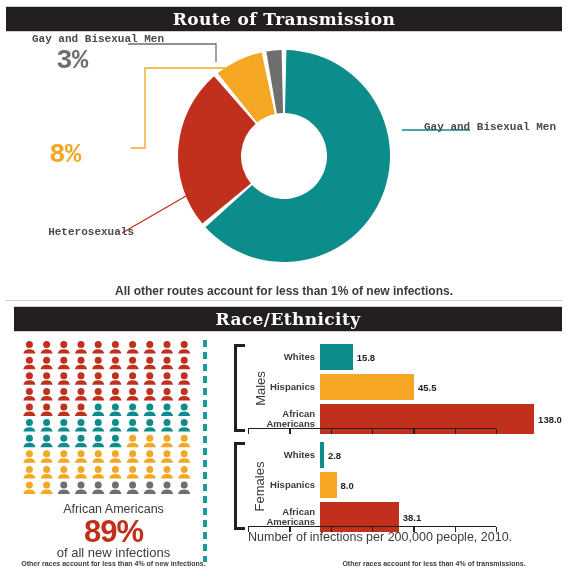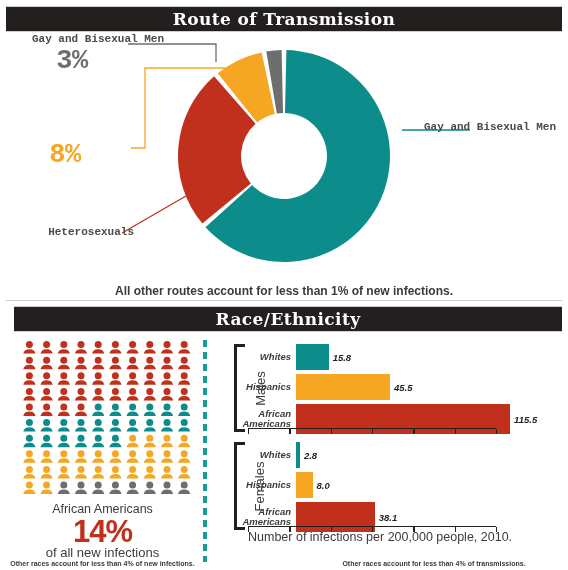--- a/index.html
+++ b/index.html
@@ -58,21 +58,21 @@
   .donut-note {
     position:absolute; top:284px; left:0; width:568px; text-align:center;
     font-size:12px; font-weight:600; color:#3b3b3b;
   }
 
   
   .hr-thin { position:absolute; left:6px; width:556px; height:1px; background:#cfcfcf; }
 
   
   #picto { position:absolute; left:22px; top:340px; }
-  .picto-cap { position:absolute; left:0; width:205px; text-align:center; }
+  .picto-cap { position:absolute; left:11px; width:205px; text-align:center; }
   .pc-title { top:502px; font-size:12.5px; color:#3b3b3b; }
   .pc-big  { top:514px; font-size:31px; font-weight:700; color:#c0301c; letter-spacing:-1px;}
   .pc-sub  { top:545px; font-size:13px; color:#3b3b3b; }
   .pc-note { top:560px; font-size:7px; font-weight:600; color:#3b3b3b; width:205px;}
 
   
   #vdash { position:absolute; left:203px; top:340px; width:4px; height:222px;
            background:repeating-linear-gradient(to bottom,#1c9a9a 0 7px, transparent 7px 12px); }
 
   
@@ -87,21 +87,21 @@
   .grp-name span {
     transform:rotate(-90deg);
     font-size:13px; color:#3b3b3b; white-space:nowrap;
   }
   .bracket {
     position:absolute; left:20px; top:2px; width:11px; height:calc(100% - 4px);
     border-left:3.5px solid #231f1e;
     border-top:3.5px solid #231f1e;
     border-bottom:3.5px solid #231f1e;
   }
-  .rows { position:absolute; left:24px; top:0; right:0; height:100%;font-style:italic; }
+  .rows { position:absolute; left:48px; top:0; right:0; height:100%; }
   .brow { position:absolute; left:0; width:100%; display:flex; align-items:center; }
   .brow .cat {
     width:58px; text-align:right; padding-right:5px;
     font-size:9.5px; font-weight:600; color:#3b3b3b; line-height:10px;
   }
   .bar { height:100%; }
   .bval { font-size:9.5px; font-weight:600; color:#231f1e; padding-left:4px; white-space:nowrap;}
   .axis {
     position:absolute; left:248px; width:248px; height:7px;
     border-top:1.3px solid #231f1e;
@@ -564,21 +564,21 @@
       <circle cx="145" cy="145" r="3.5" fill="#6e6e6e"></circle>
       <path d="M138.9,154 a6.2,5.4 0 0 1 12.2,0 Z" fill="#6e6e6e"></path>
     </g>
     <g>
       <circle cx="162.2" cy="145" r="3.5" fill="#6e6e6e"></circle>
       <path d="M156.1,154 a6.2,5.4 0 0 1 12.2,0 Z" fill="#6e6e6e"></path>
     </g>
   </svg>
 
 <div class="picto-cap pc-title">African Americans</div>
-<div class="picto-cap pc-big">14%</div>
+<div class="picto-cap pc-big">89%</div>
 <div class="picto-cap pc-sub">of all new infections</div>
 <div class="picto-cap pc-note">Other races account for less than 4% of new infections.</div>
 
 <div id="vdash"></div>
 
 <div id="bars">
 
   <div class="grp grp-males">
     <div class="grp-name">
       <span>Males</span>
@@ -598,21 +598,21 @@
           </div>
           <div class="bar" style="width: 94.0333px; background: rgb(245, 166, 35);"></div>
           <div class="bval">45.5</div>
         </div>
         <div class="brow" style="top: 62px; height: 30px;">
           <div class="cat">
             <div>African</div>
             <div>Americans</div>
           </div>
           <div class="bar" style="width: 214.107px; background: rgb(192, 48, 28);"></div>
-          <div class="bval">115.5</div>
+          <div class="bval">138.0</div>
         </div>
       </div>
   </div>
 
   <div class="grp grp-females">
     <div class="grp-name">
       <span>Females</span>
     </div>
     <div class="bracket"></div>
     <div class="rows" id="rows-females">

